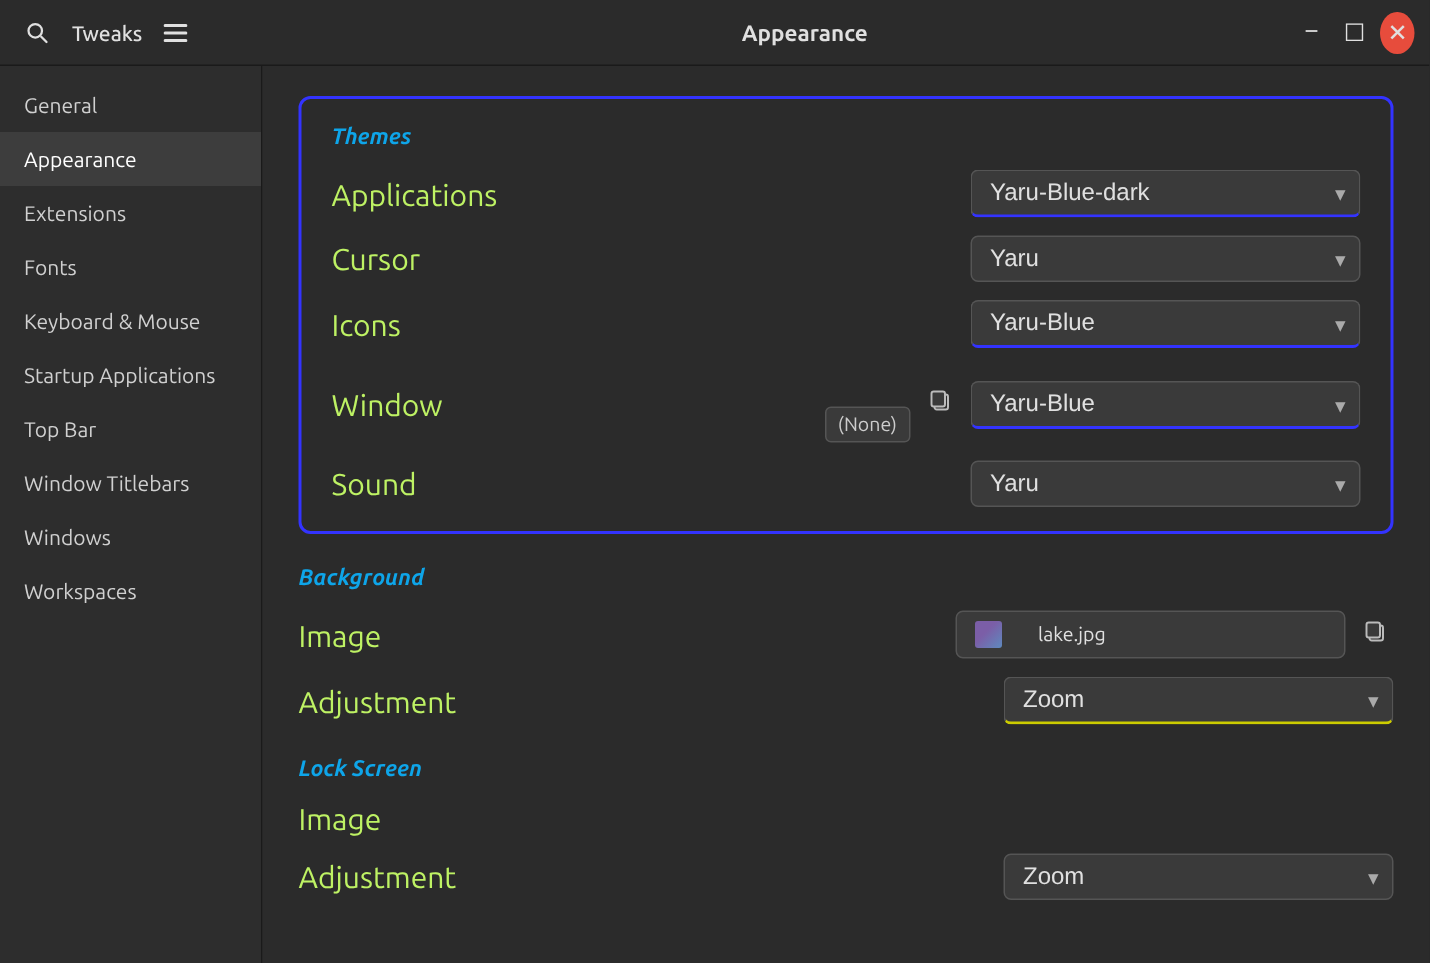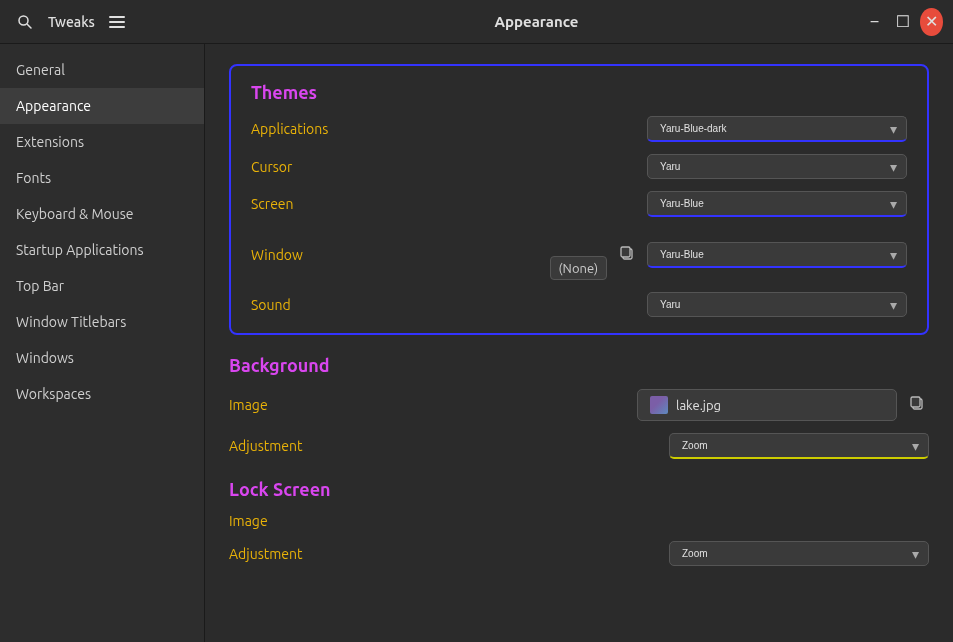--- a/index.html
+++ b/index.html
@@ -89,21 +89,21 @@
     }
 
     
     .main-layout {
       display: flex;
       height: calc(642px - 44px);
     }
 
     
     .sidebar {
-      width: 205px;
+      width: 175px;
       background: #2d2d2d;
       border-right: 1px solid #1a1a1a;
       padding: 8px 0;
       flex-shrink: 0;
     }
     .sidebar-item {
       padding: 10px 16px;
       cursor: pointer;
       color: #d0d0d0;
       font-size: 14px;
@@ -123,53 +123,54 @@
     }
 
     
     .themes-box {
       border: 2px solid #3333ff;
       border-radius: 8px;
       padding: 16px 20px;
       margin-bottom: 20px;
     }
     .section-title {
-      font-size: 18px;
+      font-size: 15px;
       font-weight: 600;
-      color: #d946ef;
+      color: #0ea5e9;
       margin-bottom: 14px;
+      font-style: italic;
     }
     .setting-row {
       display: flex;
       align-items: center;
       margin-bottom: 12px;
     }
     .setting-row:last-child { margin-bottom: 0; }
     .setting-label {
       width: 200px;
-      color: #eab308;
-      font-size: 14px;
+      color: #bef264;
+      font-size: 20px;
       flex-shrink: 0;
     }
     .setting-control {
       flex: 1;
       display: flex;
       align-items: center;
       justify-content: flex-end;
       gap: 8px;
     }
 
     
     .dropdown {
       background: #3a3a3a;
       border: 1px solid #555;
       border-radius: 5px;
       color: #e0e0e0;
       padding: 6px 30px 6px 12px;
-      font-size: 10px;
+      font-size: 16px;
       appearance: none;
       cursor: pointer;
       min-width: 260px;
       position: relative;
       outline: none;
     }
     .dropdown-wrapper {
       position: relative;
       min-width: 260px;
     }
@@ -215,21 +216,21 @@
     .image-value {
       flex: 1;
       display: flex;
       align-items: center;
       justify-content: flex-end;
       gap: 8px;
     }
     .image-pill {
       display: flex;
       align-items: center;
-      gap: 8px;
+      gap: 24px;
       background: #3a3a3a;
       border: 1px solid #555;
       border-radius: 5px;
       padding: 6px 12px;
       min-width: 260px;
     }
     .image-thumb {
       width: 18px;
       height: 18px;
       border-radius: 2px;
@@ -328,21 +329,21 @@
         <div class="setting-control">
           <div class="dropdown-wrapper">
             <select class="dropdown">
               <option>Yaru</option>
             </select>
           </div>
         </div>
       </div>
 
       <div class="setting-row">
-        <span class="setting-label">Screen</span>
+        <span class="setting-label">Icons</span>
         <div class="setting-control">
           <div class="dropdown-wrapper">
             <select class="dropdown dropdown-underline">
               <option>Yaru-Blue</option>
             </select>
           </div>
         </div>
       </div>
 
       <div class="setting-row">

